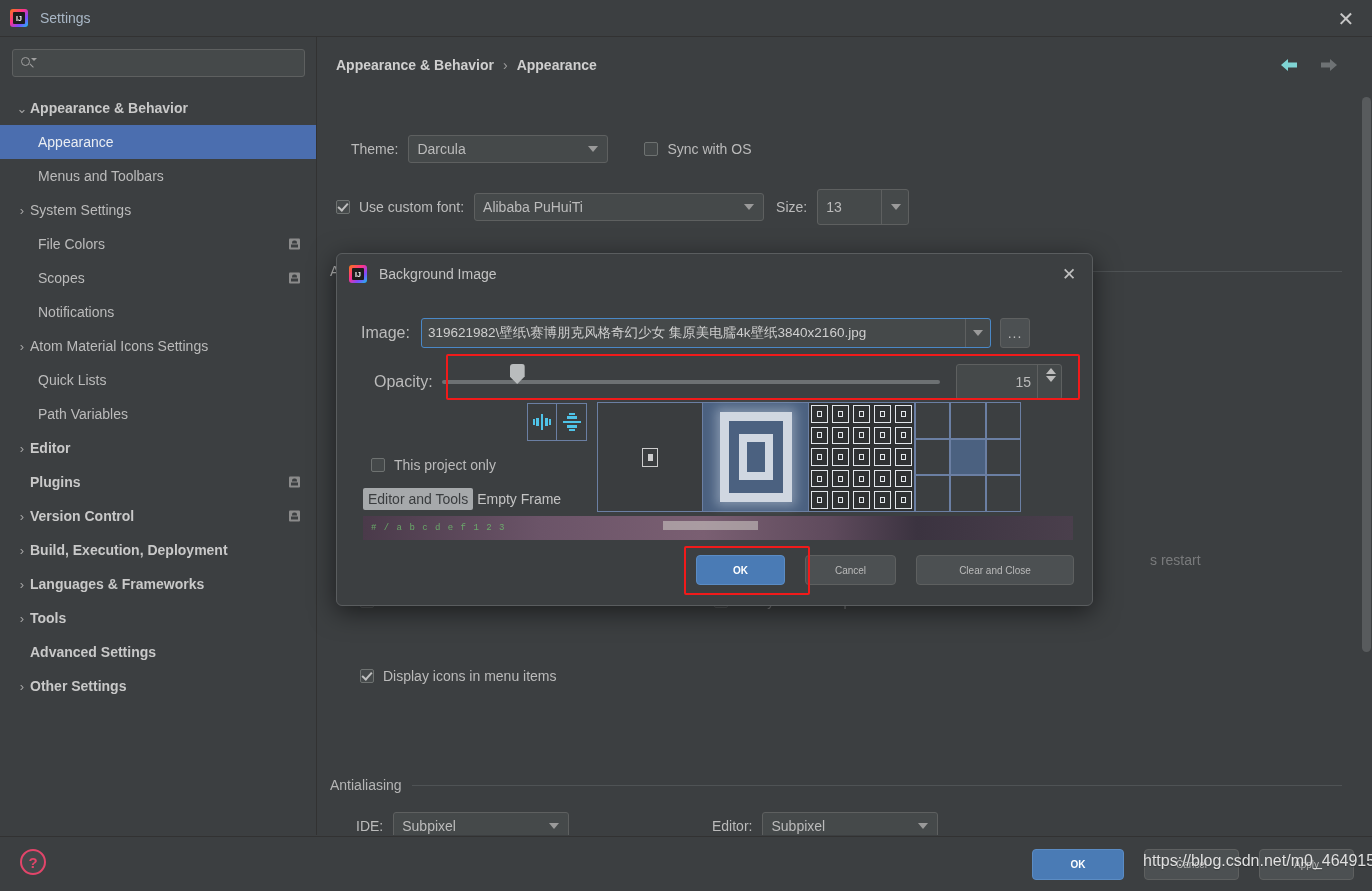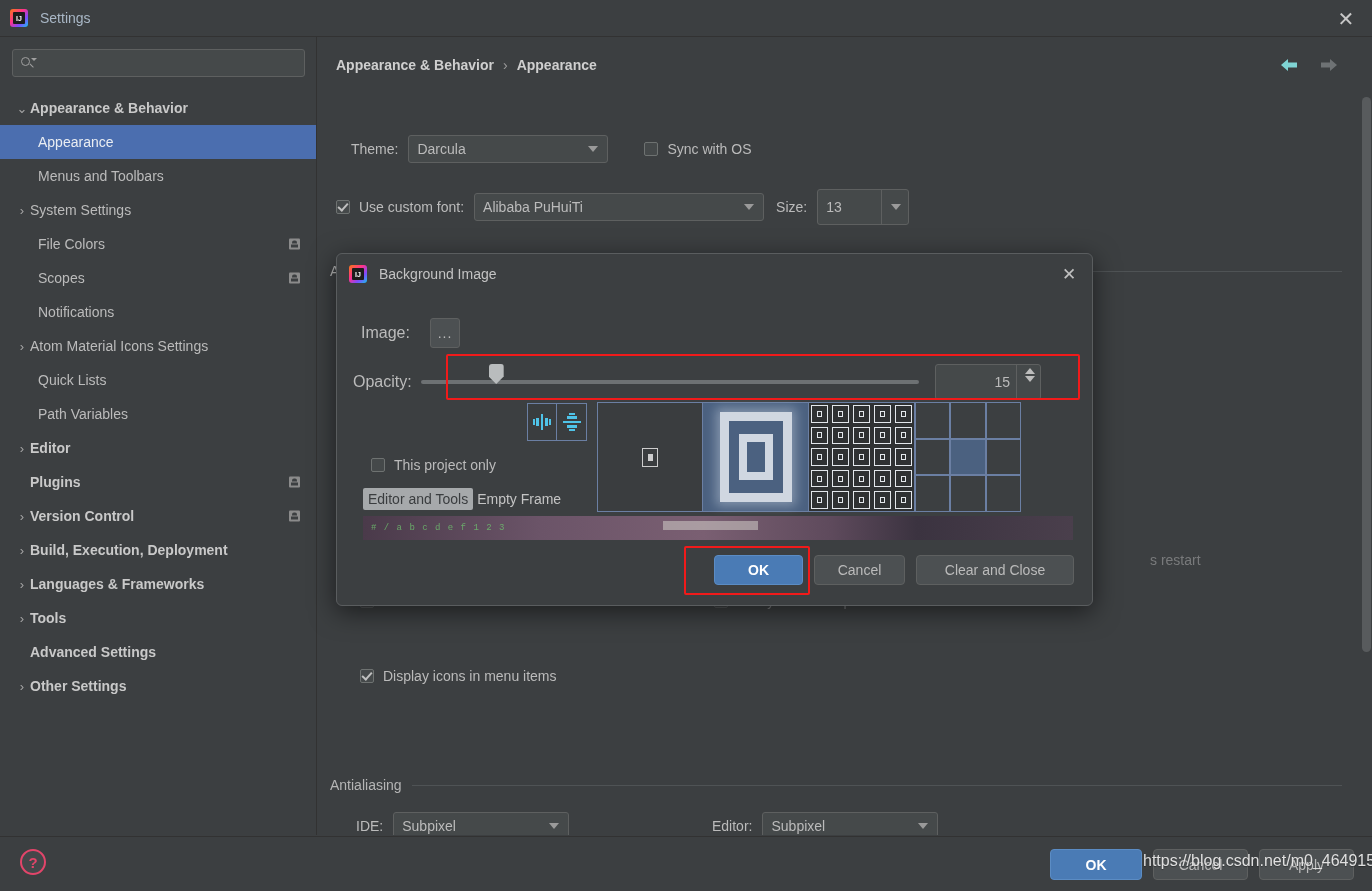--- a/index.html
+++ b/index.html
@@ -128,22 +128,22 @@
     border: solid #c0c0c0; border-width: 0 2px 2px 0; transform: rotate(42deg);
   }
   .chk-label { font-size: 14px; color: #bbbbbb; margin-left: 9px; }
 
   .section-hdr { position: absolute; display: flex; align-items: center; gap: 10px; width: 1012px; }
   .section-hdr .t { font-size: 14px; color: #b5b5b5; white-space: nowrap; }
   .section-hdr .line { flex: 1; height: 1px; background: #4f5355; }
 
   .btn {
     height: 30px; padding: 0 14px; background: #4c5052; border: 1px solid #5e6060;
-    border-radius: 4px; color: #bbbbbb; font-size: 14px;
-    display: flex; align-items: center; justify-content: center; cursor: default;
+    border-radius: 4px; color: #bbbbbb; font-size: 10px;
+    display: flex; align-items: center; justify-content: center; cursor: default; margin-left: 9px;
   }
   .btn.primary { background: #4a7bb5; border-color: #5b8cc4; color: #ffffff; font-weight: bold; }
 
   
   .dim { opacity: 0.48; }
 
   
   .modal {
     position: absolute; left: 336px; top: 253px; width: 757px; height: 353px;
     background: #3c3f41; border: 1px solid #5a5d5f; border-radius: 6px;
@@ -440,24 +440,30 @@
             <div class="inner"></div>
             <div class="ij">IJ</div>
           </div>
       </div>
       <div class="modal-title">Background Image</div>
       <div class="modal-close">✕</div>
     </div>
 
     <div class="row" style="left:24px; top:64px; width:712px;">
       <span class="dlg-label" style="width:60px;">Image:</span>
+      <span class="path-field" style="width:570px;">
+        <span>319621982\壁纸\赛博朋克风格奇幻少女 集原美电臑4k壁纸3840x2160.jpg</span>
+        <span class="pcaret">
+          <span style="width:0;height:0;border-left:5px solid transparent;border-right:5px solid transparent;border-top:6px solid #9a9a9a;"></span>
+        </span>
+      </span>
       <span class="browse-btn" style="margin-left:9px;">...</span>
     </div>
 
-    <div class="row" style="left:16px; top:110px; width:712px;">
+    <div class="row" style="left:37px; top:110px; width:712px;">
       <span class="dlg-label" style="width:60px;">Opacity:</span>
       <span style="position:relative; width:498px; display:flex; align-items:center; height:20px; margin-left:8px;">
         <span class="slider-track"></span>
         <span class="slider-thumb" id="opacity-thumb" style="left: calc(15% - 7px);"></span>
       </span>
       <span class="spinner" style="width:106px; margin-left:16px; justify-content:flex-end;">
         <span class="val" style="padding-right:30px; text-align:right;">15</span>
         <span class="divline" style="right:23px;"></span>
         <span style="position:absolute;right:5px;top:3px;display:flex;flex-direction:column;gap:2px;align-items:center;">
           <span style="width:0;height:0;border-left:5px solid transparent;border-right:5px solid transparent;border-bottom:6px solid #bdbdbd;"></span>

